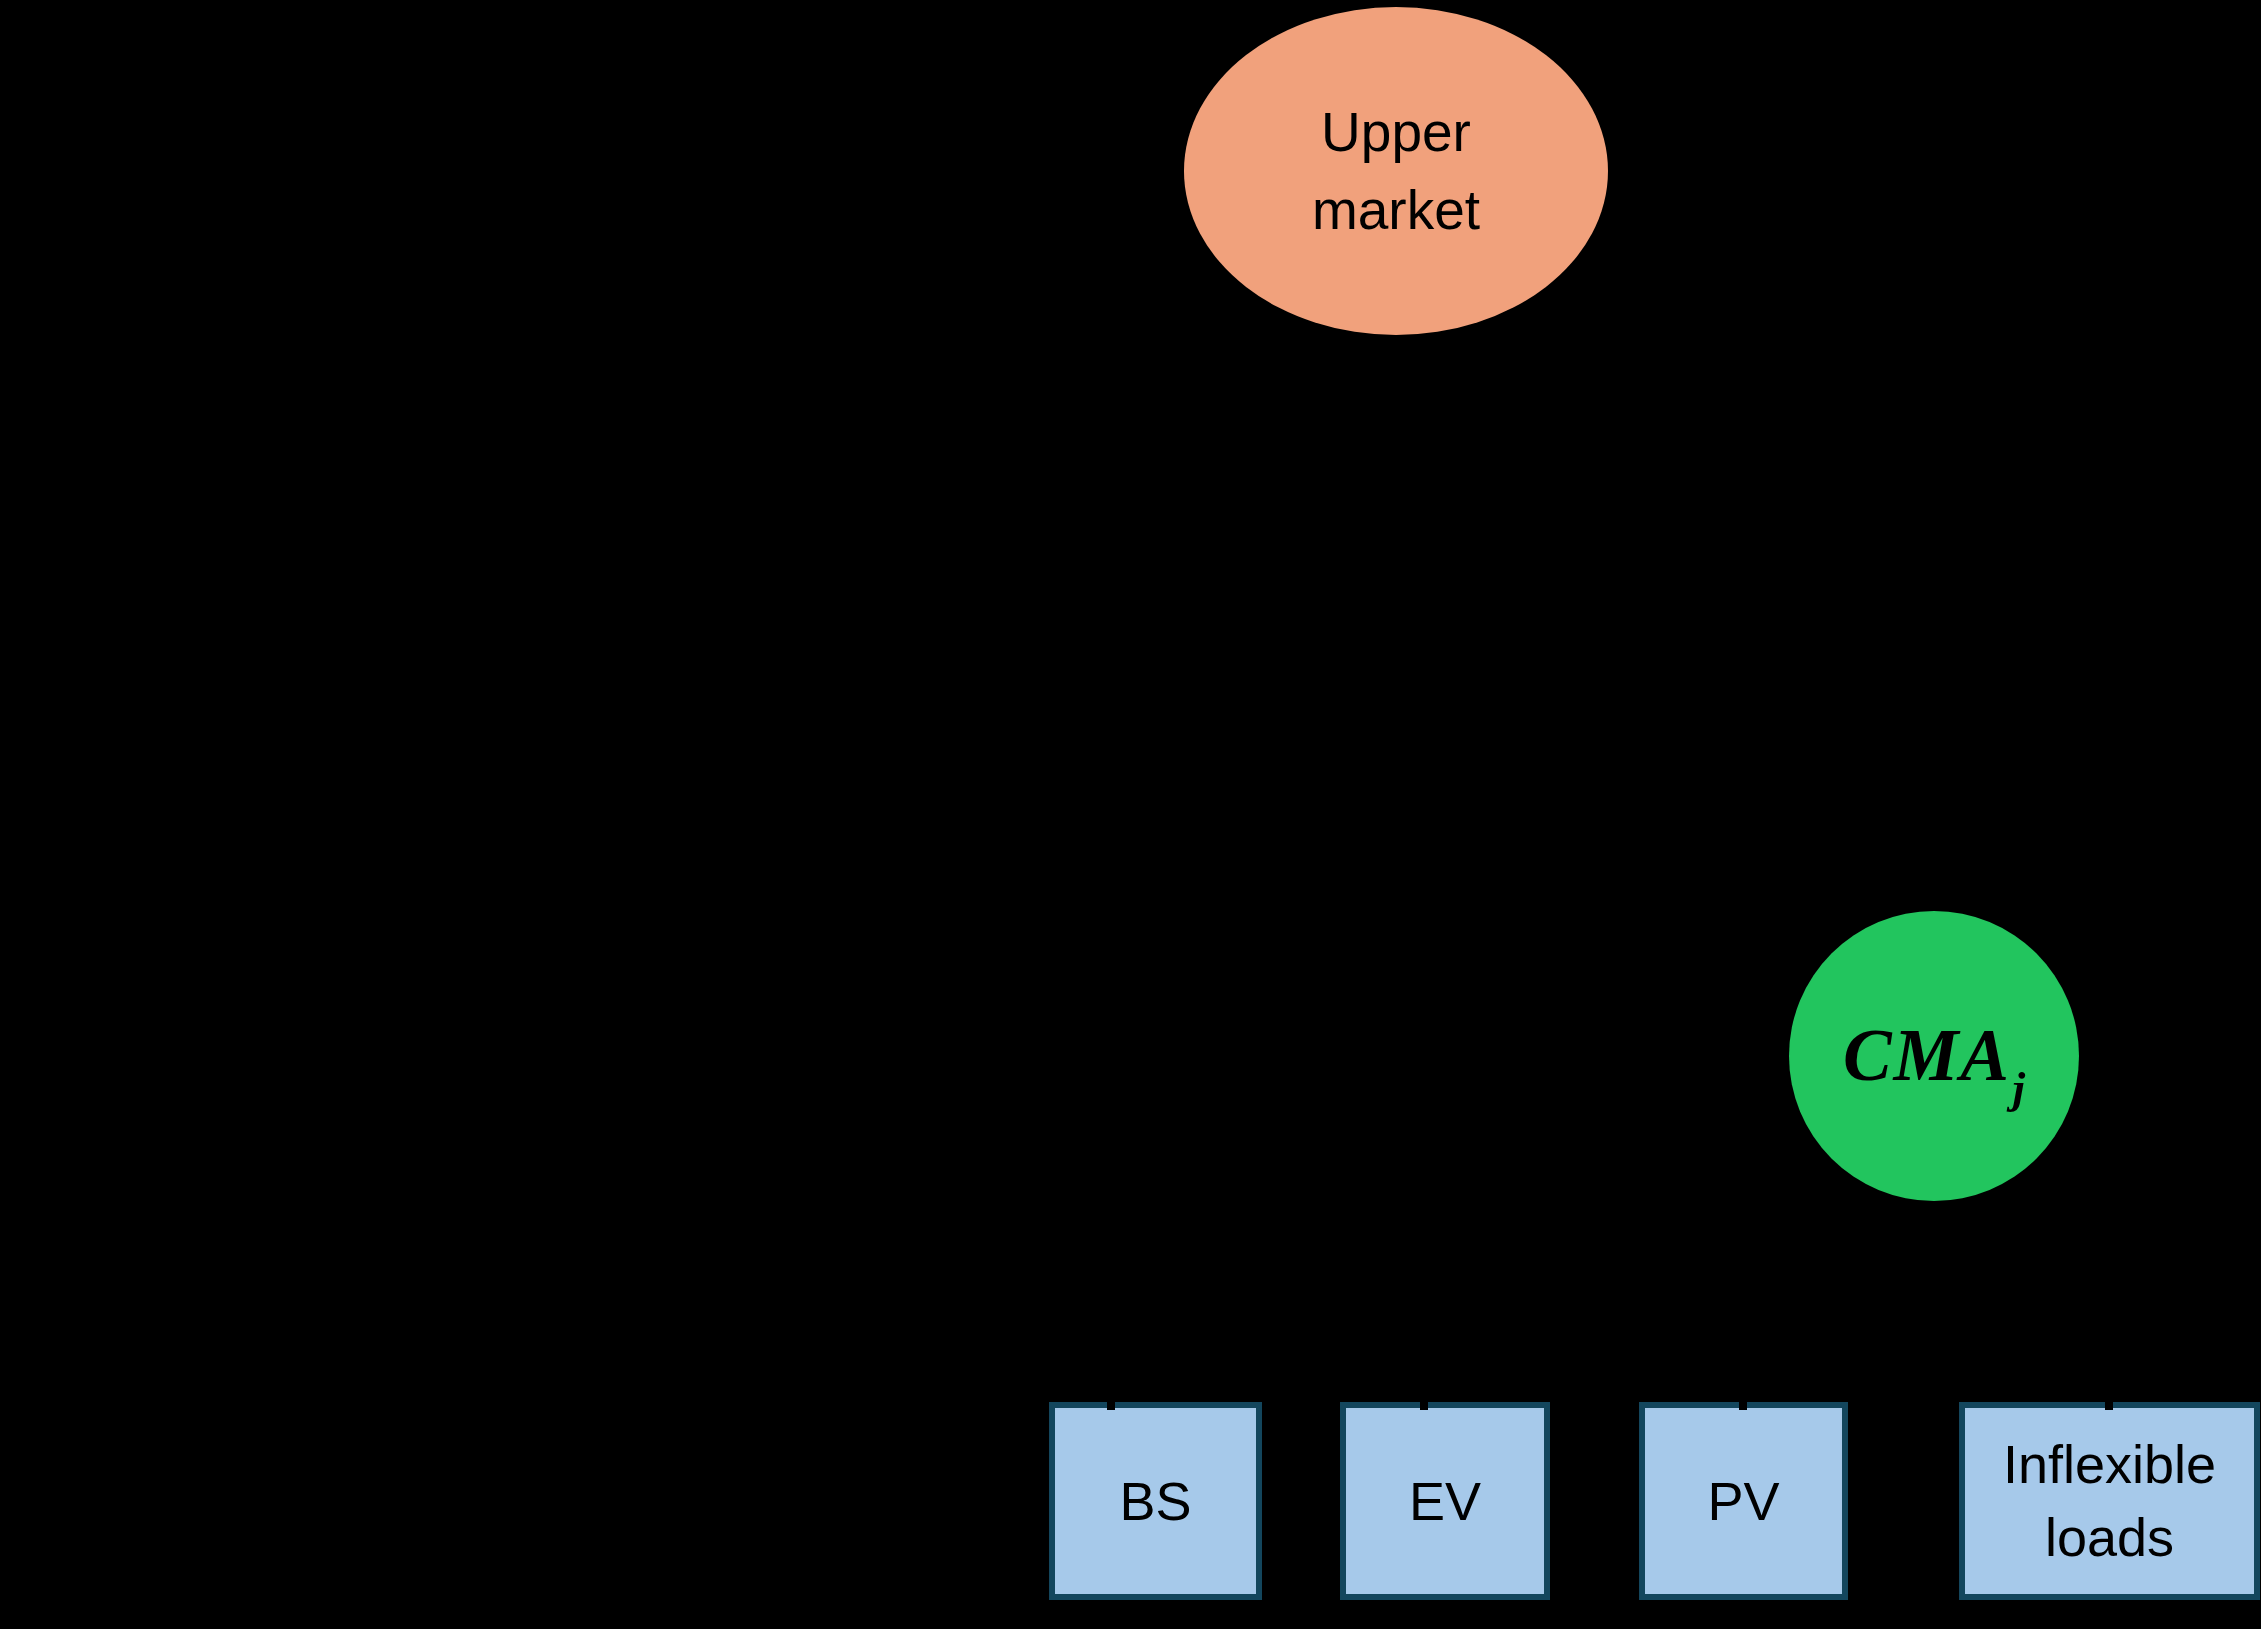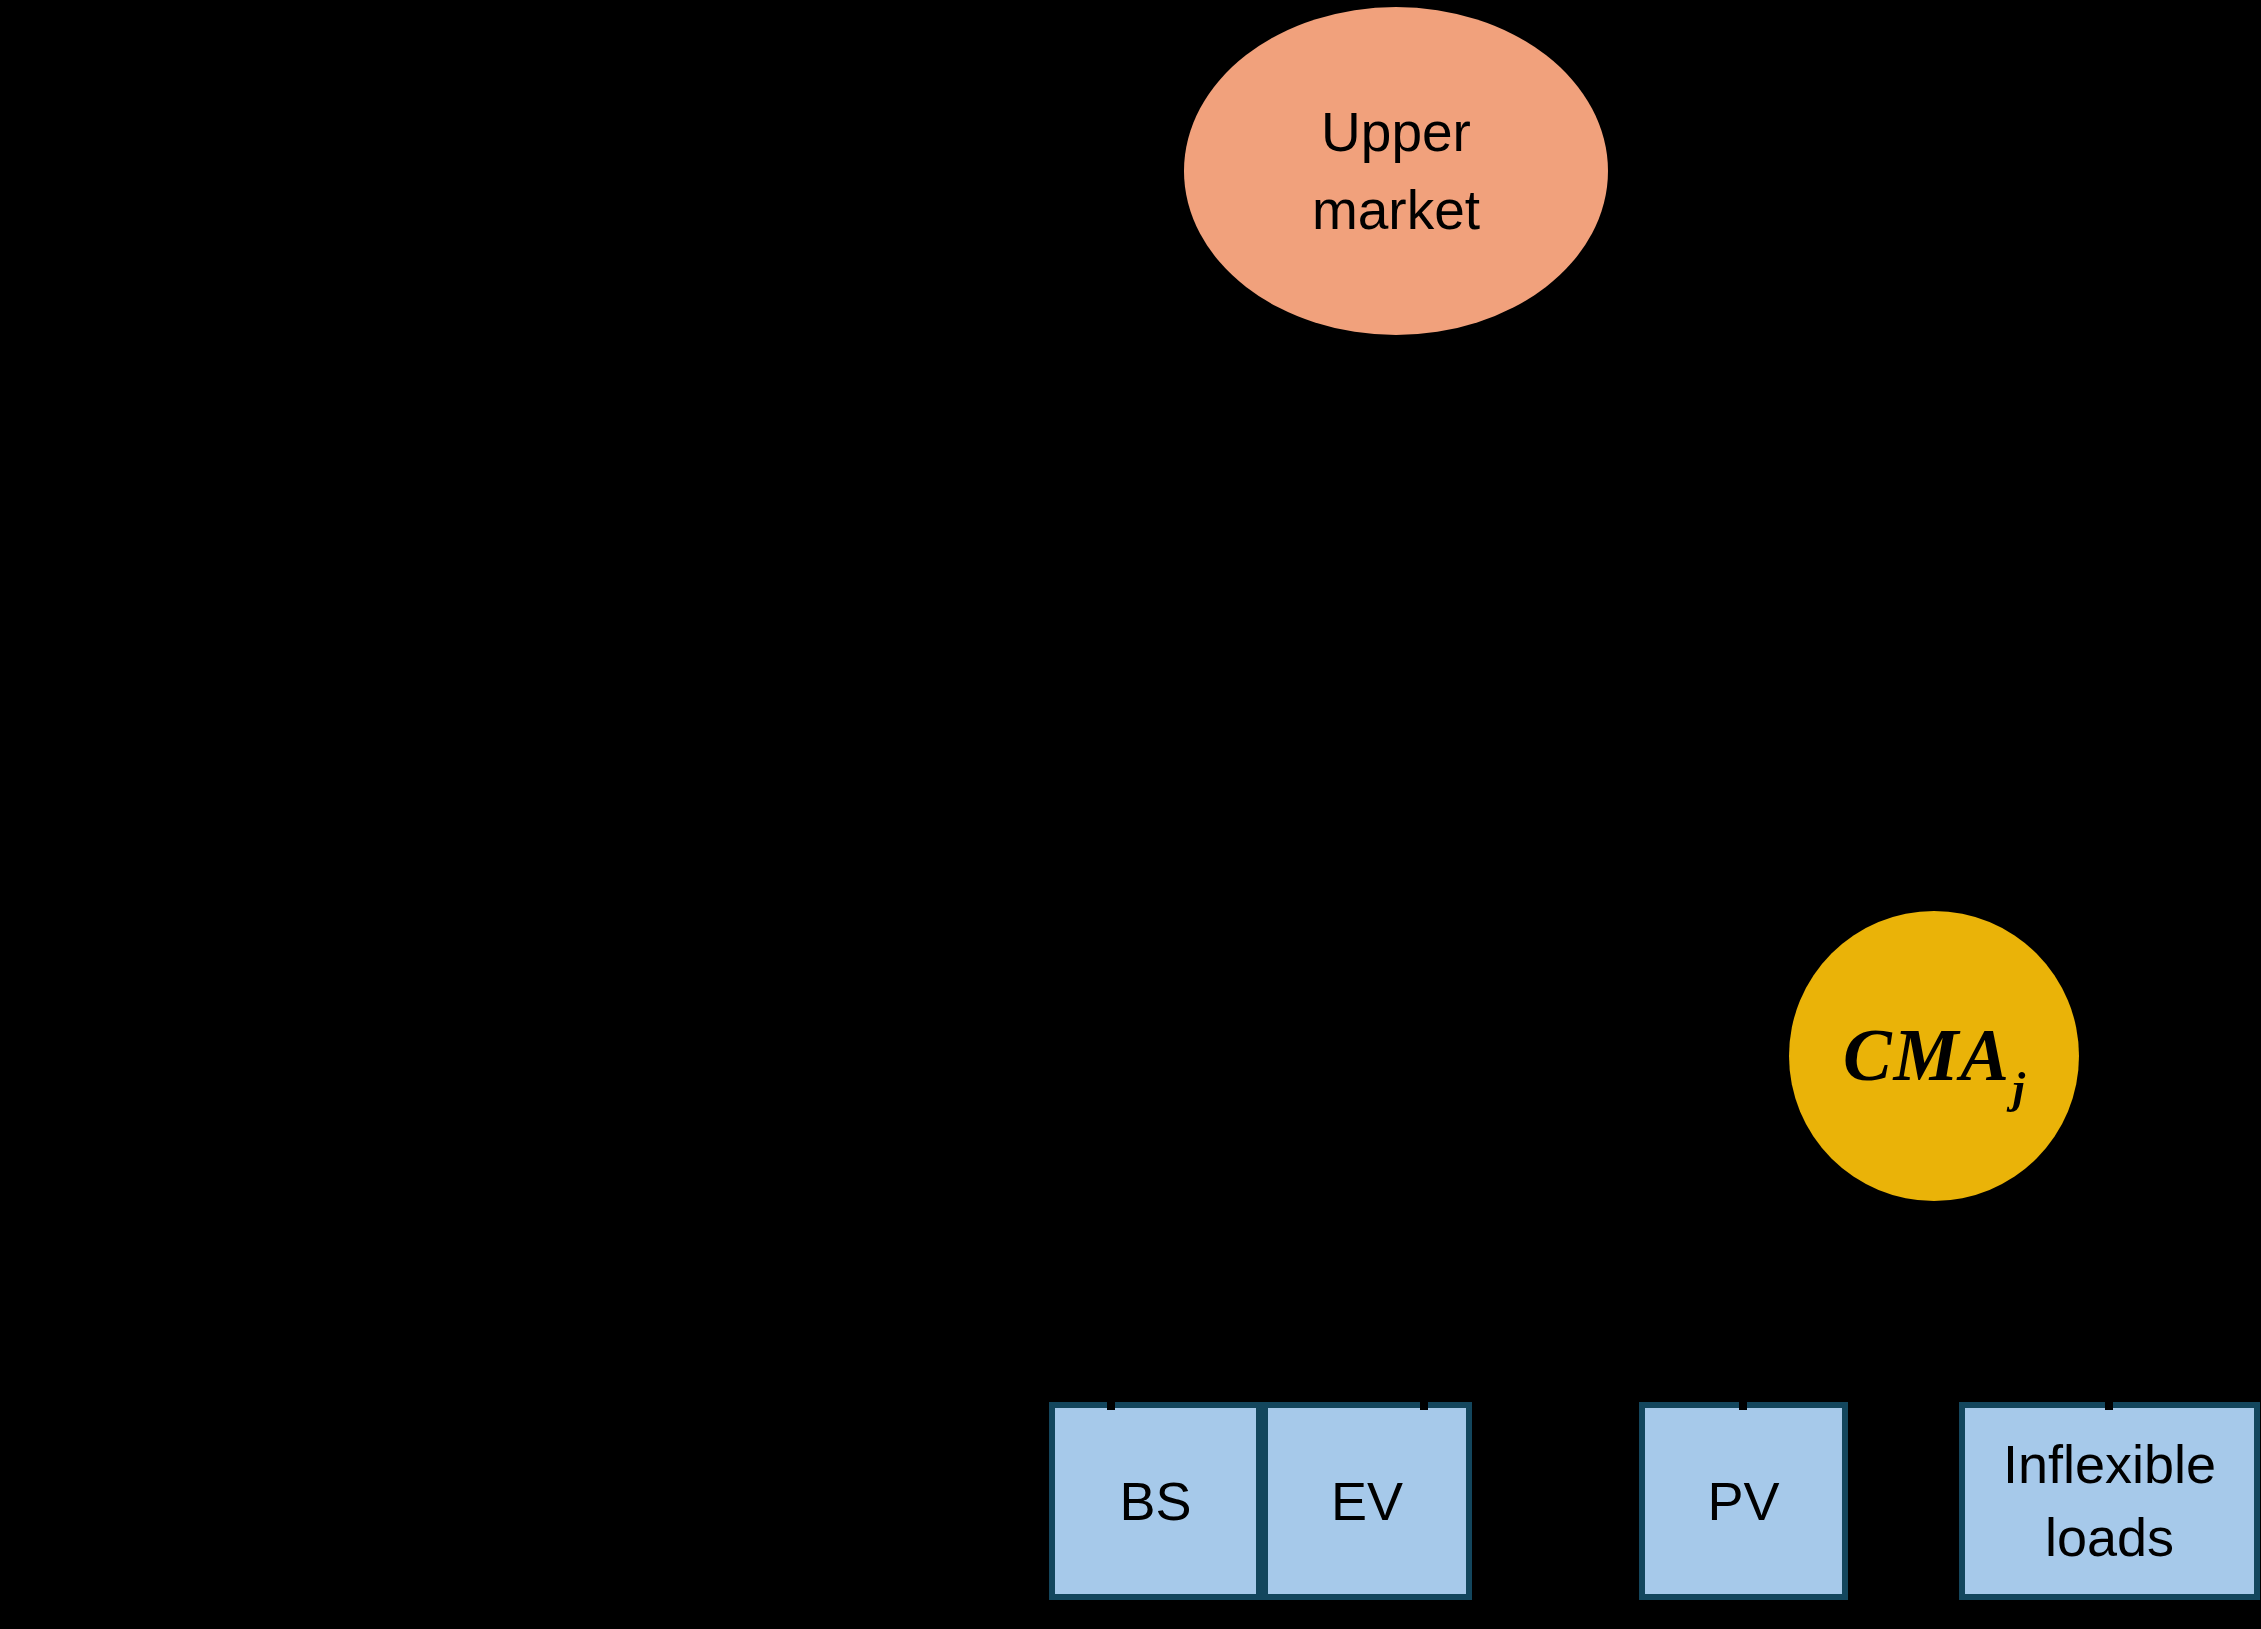--- a/index.html
+++ b/index.html
@@ -68,21 +68,21 @@
     height: 198px;
     box-sizing: border-box;
     background: #A6C9EA;
     border: 6.3px solid #13465D;
     font-size: 54px;
     line-height: 1.35;
   }
   .device .label { padding: 0 7.2px; }
   .device-hvac       { left: 664px;  width: 234px; }
   .device-bs         { left: 1005px; width: 213px; }
-  .device-ev         { left: 1262px; width: 210px; }
+  .device-ev         { left: 1340px; width: 210px; }
   .device-pv         { left: 1639px; width: 209px; }
   .device-inflexible { left: 1959px; width: 301px; }
   
   .stub {
     position: absolute;
     width: 8px; height: 14.3px;
     background: #000000;
     top: 1396px;
   }
   .stub-hvac       { left: 777px;  }
@@ -95,21 +95,21 @@
 <body>
 
 <div id="stage">
 
   <div class="node ellipse-upper" style="background-color: rgb(241, 161, 124);">
     <div class="label">Upper market</div>
   </div>
 
 
 
-  <div class="node circle-cma circle-cma-j" style="background-color: #eab308;">
+  <div class="node circle-cma circle-cma-j" style="background-color: #22c55e;">
     <div class="label"><span>CMA</span><sub>j</sub></div>
   </div>
 
 
   <div class="node device device-bs" style="background-color: rgb(166, 201, 234); border-color: rgb(19, 70, 93); margin-left: 44px;">
     <div class="label">BS</div>
   </div>
 
   <div class="node device device-ev" style="background-color: rgb(166, 201, 234); border-color: rgb(19, 70, 93);">
     <div class="label">EV</div>

